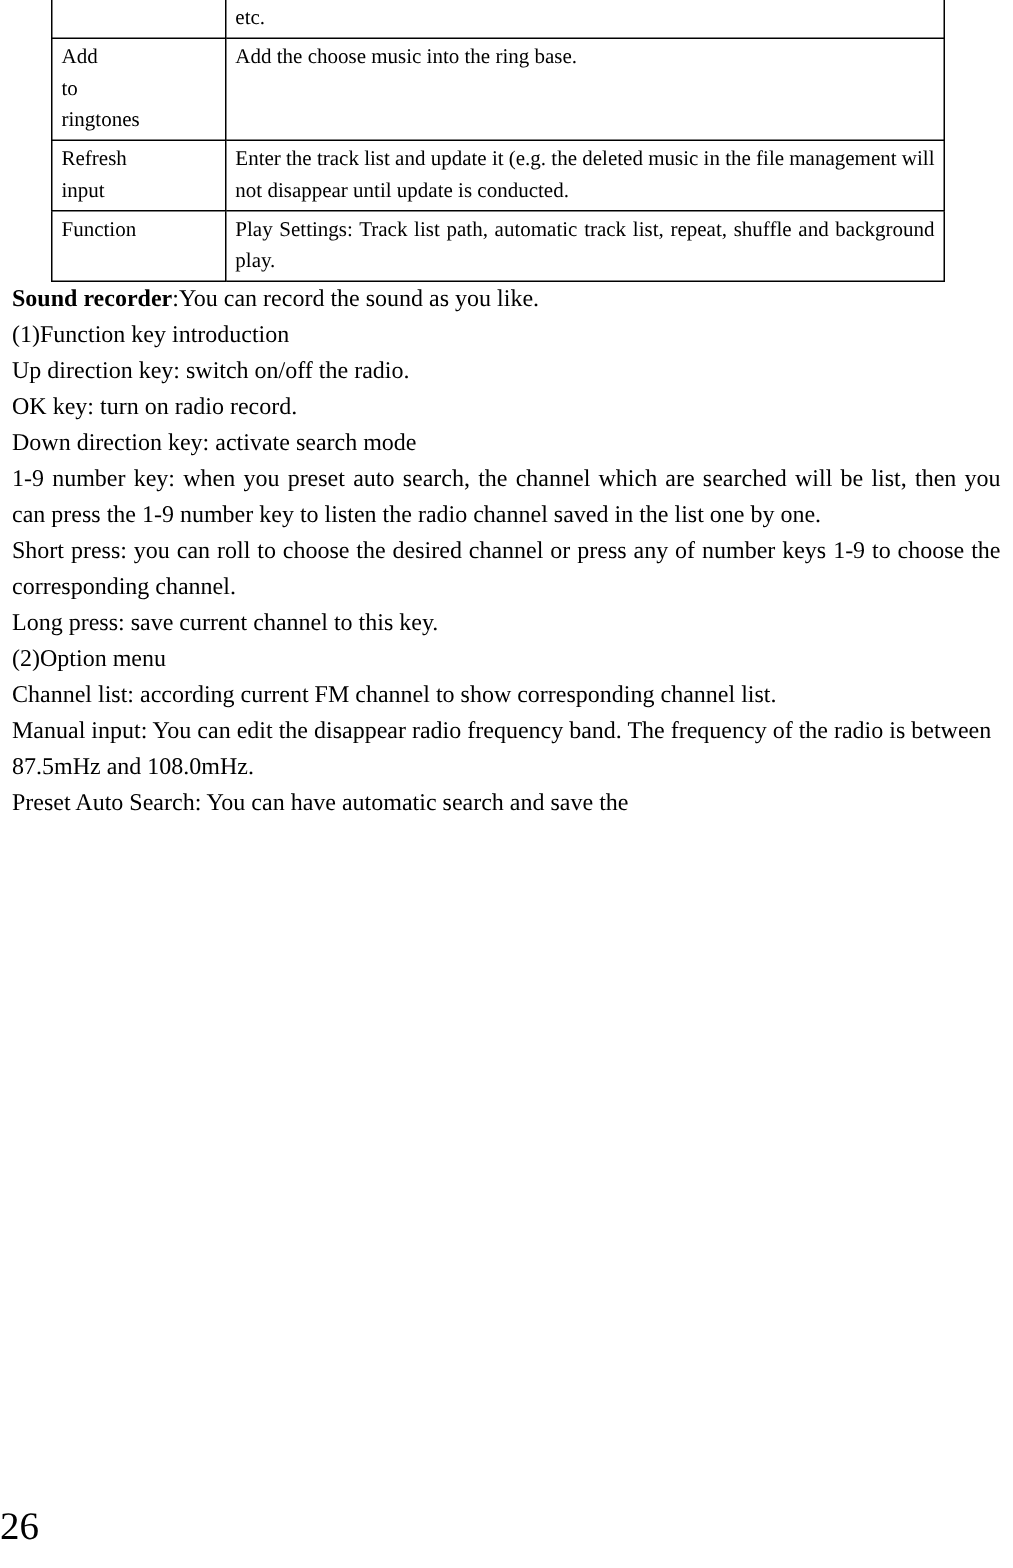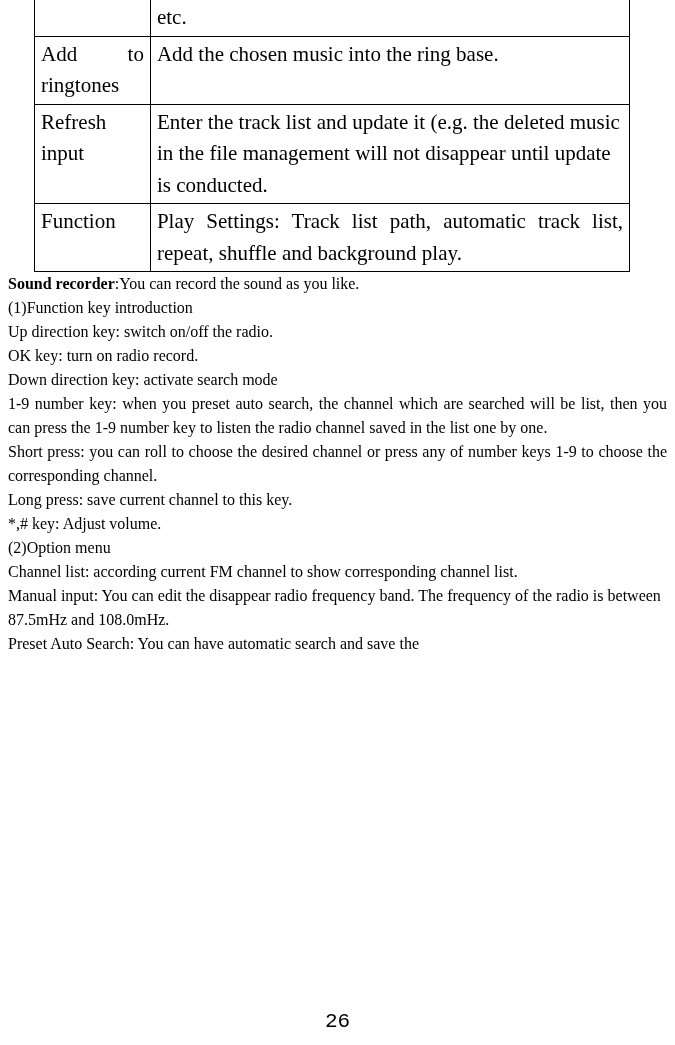--- a/index.html
+++ b/index.html
@@ -24,55 +24,56 @@
     table {
       border-collapse: collapse;
       width: 596px;
       margin-left: 28px;
       margin-top: 0;
     }
     td {
       border: 1px solid #000;
       padding: 2px 6px;
       vertical-align: top;
-      font-size: 21px;
+      font-size: 14px;
       line-height: 1.5;
     }
     td.col1 {
       width: 116px;
     }
     td.col2 {
       width: 480px;
     }
     .add-to {
       display: flex;
       justify-content: space-between;
+      flex-direction: column;
     }
     .settings-desc {
       text-align: justify;
     }
     .body-text {
       padding: 0 2px;
       font-size: 16px;
       line-height: 1.5;
     }
     .body-text p {
       margin: 0;
     }
     .bold {
       font-weight: bold;
     }
     .page-num {
       position: absolute;
       bottom: 8px;
       left: 0;
       width: 100%;
-      text-align: center;
-      font-family: Liberation Mono, monospace;
-      font-size: 21px;
+      text-align: left;
+      font-family: Liberation Serif, serif;
+      font-size: 26px;
     }
     .justify-para {
       text-align: justify;
     }
     .no-top-border td {
       border-top: none;
     }
   </style>
 </head>
 <body>
@@ -85,21 +86,21 @@
       <td class="col2">etc.</td>
     </tr>
     <tr>
       <td class="col1">
         <div class="add-to">
           <span>Add</span>
           <span>to</span>
         </div>
         <div>ringtones</div>
       </td>
-      <td class="col2">Add the chosen music into the ring base.</td>
+      <td class="col2">Add the choose music into the ring base.</td>
     </tr>
     <tr>
       <td class="col1">
         <div>Refresh</div>
         <div>input</div>
       </td>
       <td class="col2">Enter the track list and update it (e.g. the deleted music in the file management will not disappear until update is conducted.</td>
     </tr>
     <tr>
       <td class="col1">Function</td>
@@ -110,21 +111,20 @@
 
   <div class="body-text">
     <p><span class="bold">Sound recorder</span><span>:You can record the sound as you like.</span></p>
     <p>(1)Function key introduction</p>
     <p>Up direction key: switch on/off the radio.</p>
     <p>OK key: turn on radio record.</p>
     <p>Down direction key: activate search mode</p>
     <p class="justify-para">1-9 number key: when you preset auto search, the channel which are searched will be list, then you can press the 1-9 number key to listen the radio channel saved in the list one by one.</p>
     <p class="justify-para">Short press: you can roll to choose the desired channel or press any of number keys 1-9 to choose the corresponding channel.</p>
     <p>Long press: save current channel to this key.</p>
-    <p>*,# key: Adjust volume.</p>
     <p>(2)Option menu</p>
     <p class="justify-para">Channel list: according current FM channel to show corresponding channel list.</p>
     <p>Manual input: You can edit the disappear radio frequency band. The frequency of the radio is between 87.5mHz and 108.0mHz.</p>
     <p>Preset Auto Search: You can have automatic search and save the</p>
   </div>
 </div>
 
 <div class="page-num">26</div>
 
 </body></html>

